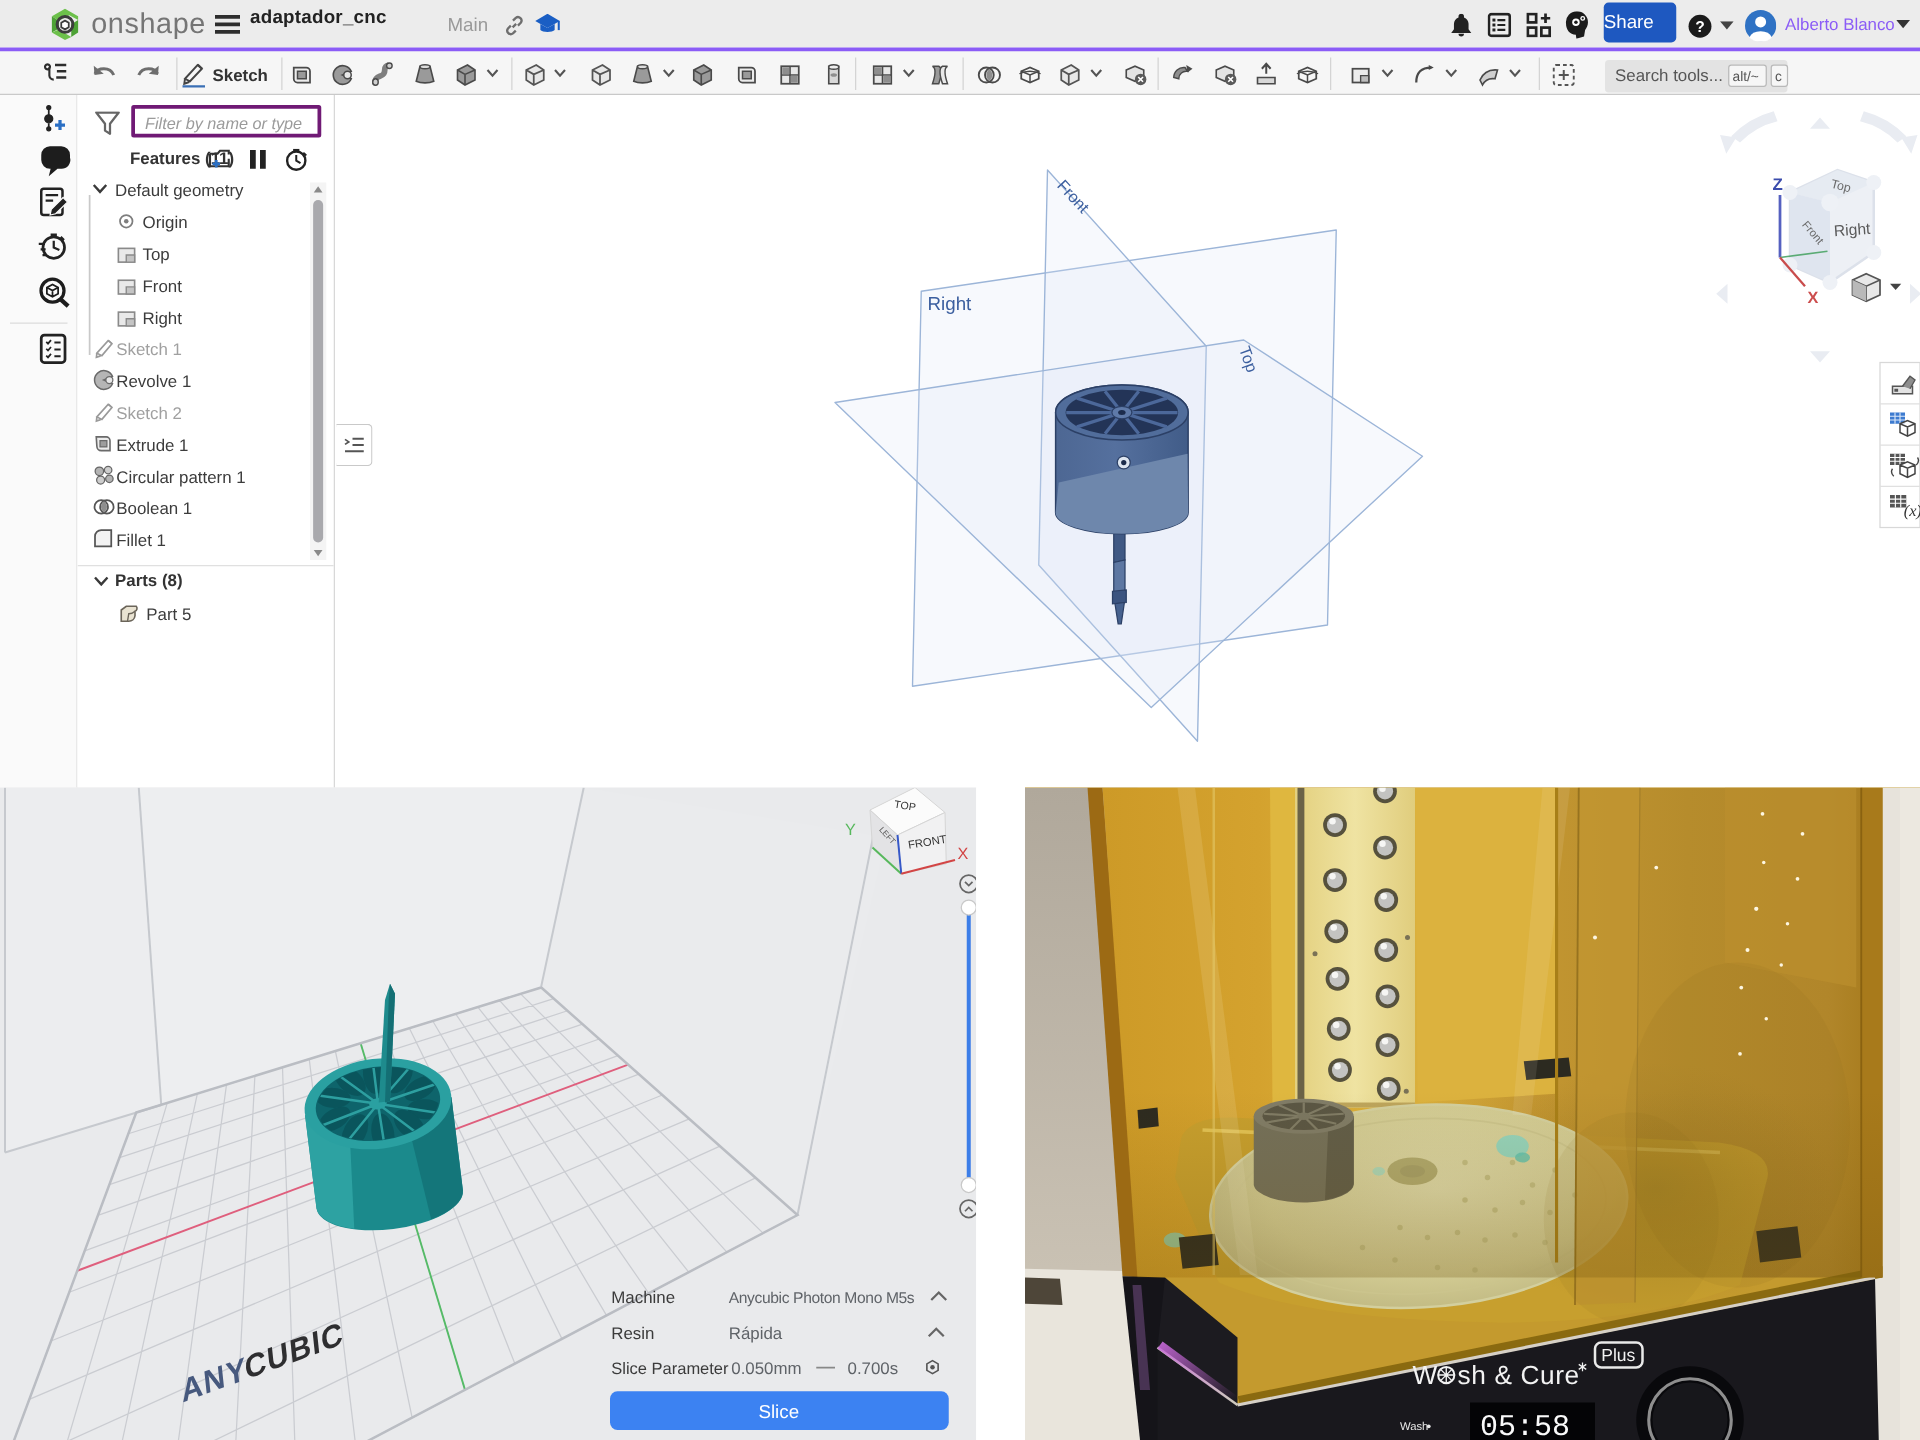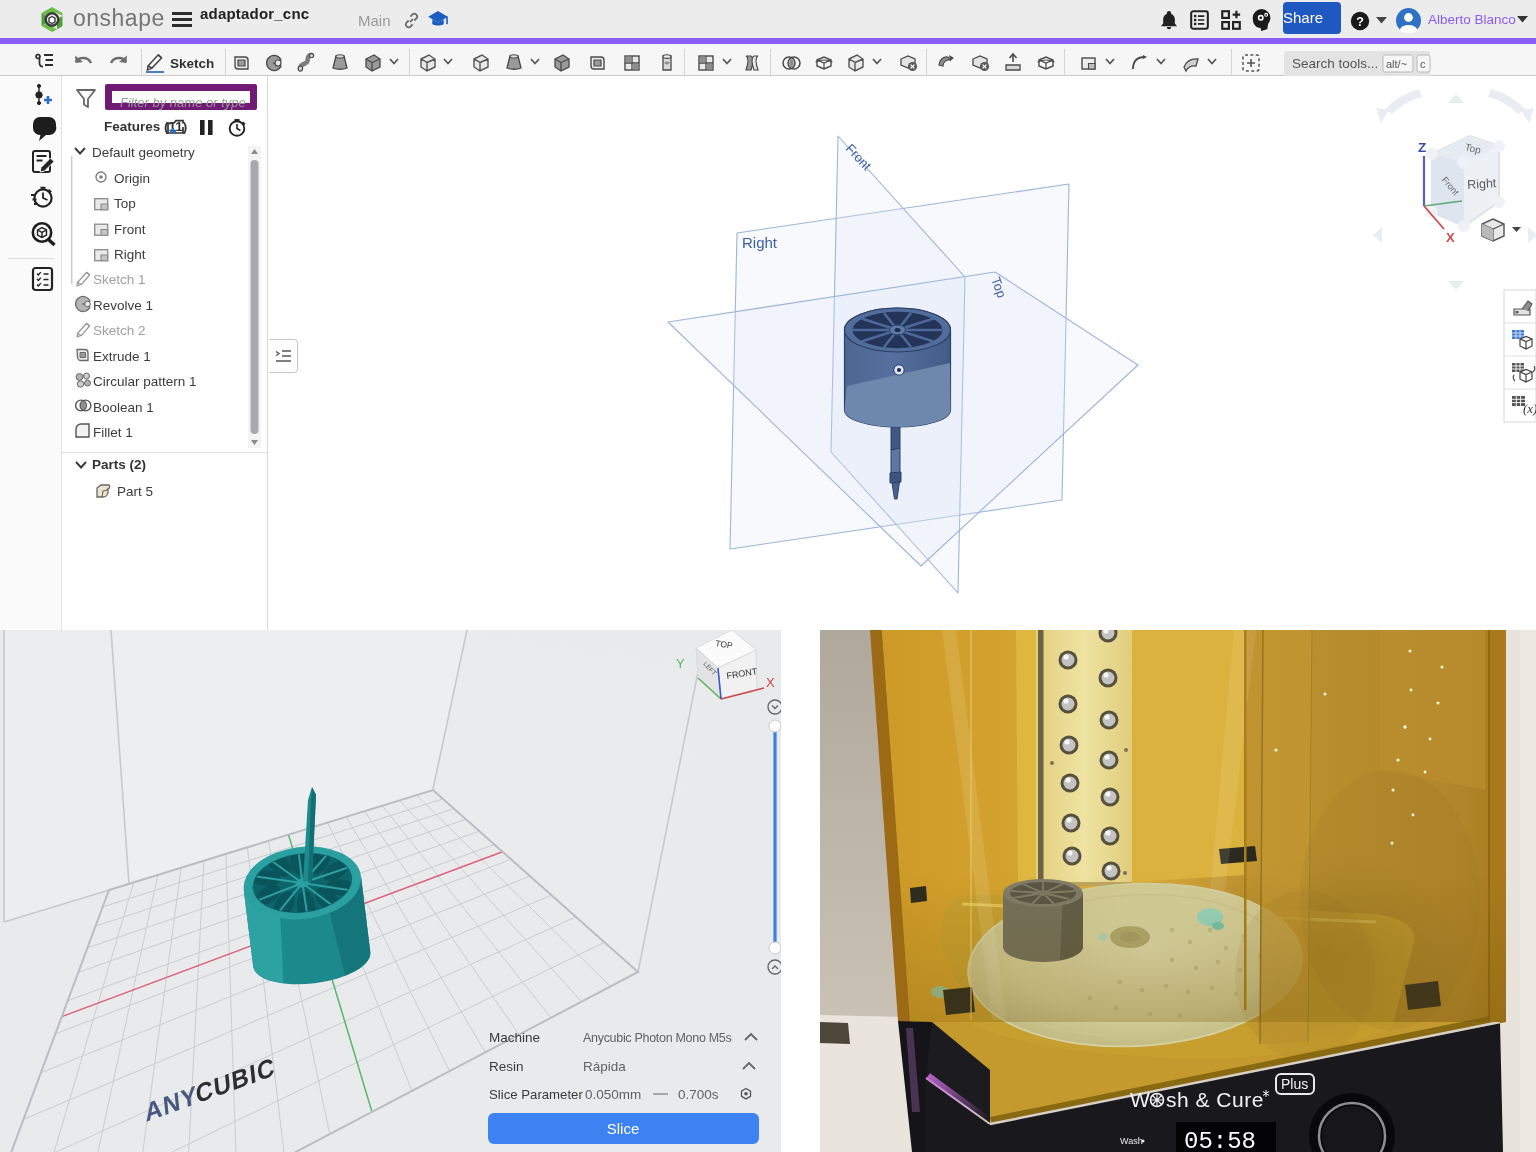--- a/index.html
+++ b/index.html
@@ -2,21 +2,21 @@
 <html><head>
 <meta charset="utf-8">
 <style>
   html,body{margin:0;padding:0;width:1536px;height:1152px;overflow:hidden;background:#fff;
     font-family:"Liberation Sans",sans-serif;}
   *{box-sizing:border-box;}
   .abs{position:absolute;}
   #page{position:relative;width:1536px;height:880px;}
   
   #topbar{left:0;top:0;width:1536px;height:38px;background:#ececec;}
-  #toolbar{left:0;top:38px;width:1536px;height:38px;background:#f6f6f6;border-top:6px solid #8b5cf6;border-bottom:1px solid #c9c9c9;}
+  #toolbar{left:0;top:38px;width:1536px;height:38px;background:#f6f6f6;border-top:3px solid #8b5cf6;border-bottom:1px solid #c9c9c9;}
   
   #lstrip{left:0;top:76px;width:62px;height:554px;background:#fafafa;border-right:1px solid #e3e3e3;}
   #fpanel{left:62px;top:76px;width:206px;height:554px;background:#ffffff;border-right:1px solid #d8d8d8;}
   #viewport{left:269px;top:76px;width:1267px;height:554px;background:#ffffff;}
   
   #slicer{left:0;top:630px;width:781px;height:522px;background:#e9eaec;overflow:hidden;}
   #gap{left:781px;top:630px;width:39px;height:522px;background:#ffffff;}
   #photo{left:820px;top:630px;width:716px;height:522px;overflow:hidden;background:#c49a2e;}
 </style>
 </head>
@@ -302,21 +302,21 @@
           <path d="M4 5.5 l1.4 1.4 2.4 -2.8 M4 11 l1.4 1.4 2.4 -2.8 M4 16.5 l1.4 1.4 2.4 -2.8" fill="none" stroke="#222" stroke-width="1.4"></path>
           <path d="M10.5 6 h5 M10.5 11.5 h5 M10.5 17 h5" stroke="#222" stroke-width="1.6"></path>
         </g>
     </svg>
   </div>
   <div class="abs" id="fpanel">
 
     <svg class="abs" style="left:14px;top:13px" width="22" height="20" viewBox="0 0 22 20">
         <path d="M1 1 h18 l-7 9 v8 l-4 -2.5 V10 Z" fill="none" stroke="#666" stroke-width="1.8" stroke-linejoin="round"></path>
       </svg>
-    <div class="abs" style="left:43px;top:8px;width:152px;height:26px;border:7px solid #701a75;border-radius:2px;background:#fff;font-style:italic;color:#9b9b9b;font-size:13px;line-height:24px;padding-left:8px;">Filter by name or type</div>
+    <div class="abs" style="left:43px;top:8px;width:152px;height:26px;border:3px solid #701a75;border-radius:2px;background:#fff;font-style:italic;color:#9b9b9b;font-size:13px;line-height:24px;padding-left:8px;">Filter by name or type</div>
 
     <div class="abs" style="left:8px;top:43px;font-size:13.5px;font-weight:bold;color:#333;padding-left:34px;">Features (11)</div>
     <svg class="abs" style="left:105px;top:43px" width="110" height="18" viewBox="0 0 110 18">
       <g transform="translate(0,1)">
           <path d="M1 3 h6 l2 -2.4 h7 v3 M16 7 v6 h-15 V3" fill="none" stroke="#333" stroke-width="1.7"></path>
           <path d="M6 8 v6 M3 11 h6" stroke="#2a6fc4" stroke-width="2.2"></path>
         </g>
       <g transform="translate(33,1)">
           <rect x="0" y="0" width="4.6" height="15" fill="#222"></rect>
           <rect x="8" y="0" width="4.6" height="15" fill="#222"></rect>
@@ -394,21 +394,21 @@
       <path d="M189 12 l3.5 -5 3.5 5 Z" fill="#8a8a8a"></path>
       <path d="M189 298 l3.5 5 3.5 -5 Z" fill="#8a8a8a"></path>
       <rect x="188.5" y="18" width="8" height="274" rx="4" fill="#a9a9ad"></rect>
 
       <rect x="0" y="310" width="205" height="1" fill="#e0e0e0"></rect>
     </svg>
     <div class="abs" style="left:0px;top:381px;width:206px;">
       <svg class="abs" style="left:13px;top:4px" width="12" height="8" viewBox="0 0 12 8">
           <path d="M1 1 l5 5.5 5 -5.5" fill="none" stroke="#3a3a3a" stroke-width="1.9"></path>
         </svg>
-      <div class="abs" style="left:30px;top:0px;font-size:13.5px;color:#333;font-weight:bold;">Parts (2)</div>
+      <div class="abs" style="left:30px;top:0px;font-size:13.5px;color:#333;font-weight:bold;">Parts (8)</div>
       <svg class="abs" style="left:33px;top:26px" width="17" height="17" viewBox="0 0 17 17">
           <path d="M2 14 V5 l4 -3 8 0 a2.5 2.5 0 0 1 -1 4 l0 3.5 a5 5 0 0 1 -5 4.5 Z" fill="#e9e3d2" stroke="#6b655a" stroke-width="1.3"></path>
           <path d="M13 6 a7 7 0 0 1 -5 2 l-1 6" fill="none" stroke="#6b655a" stroke-width="1.1"></path>
         </svg>
       <div class="abs" style="left:55px;top:27px;font-size:13.5px;color:#3c3c3c;">Part 5</div>
     </div>
   </div>
 
   <div class="abs" style="left:269px;top:339px;width:29px;height:34px;background:#fff;border:1px solid #c9c9c9;border-left:none;border-radius:0 4px 4px 0;z-index:5;">
     <svg class="abs" style="left:6px;top:9px" width="17" height="16" viewBox="0 0 17 16">

